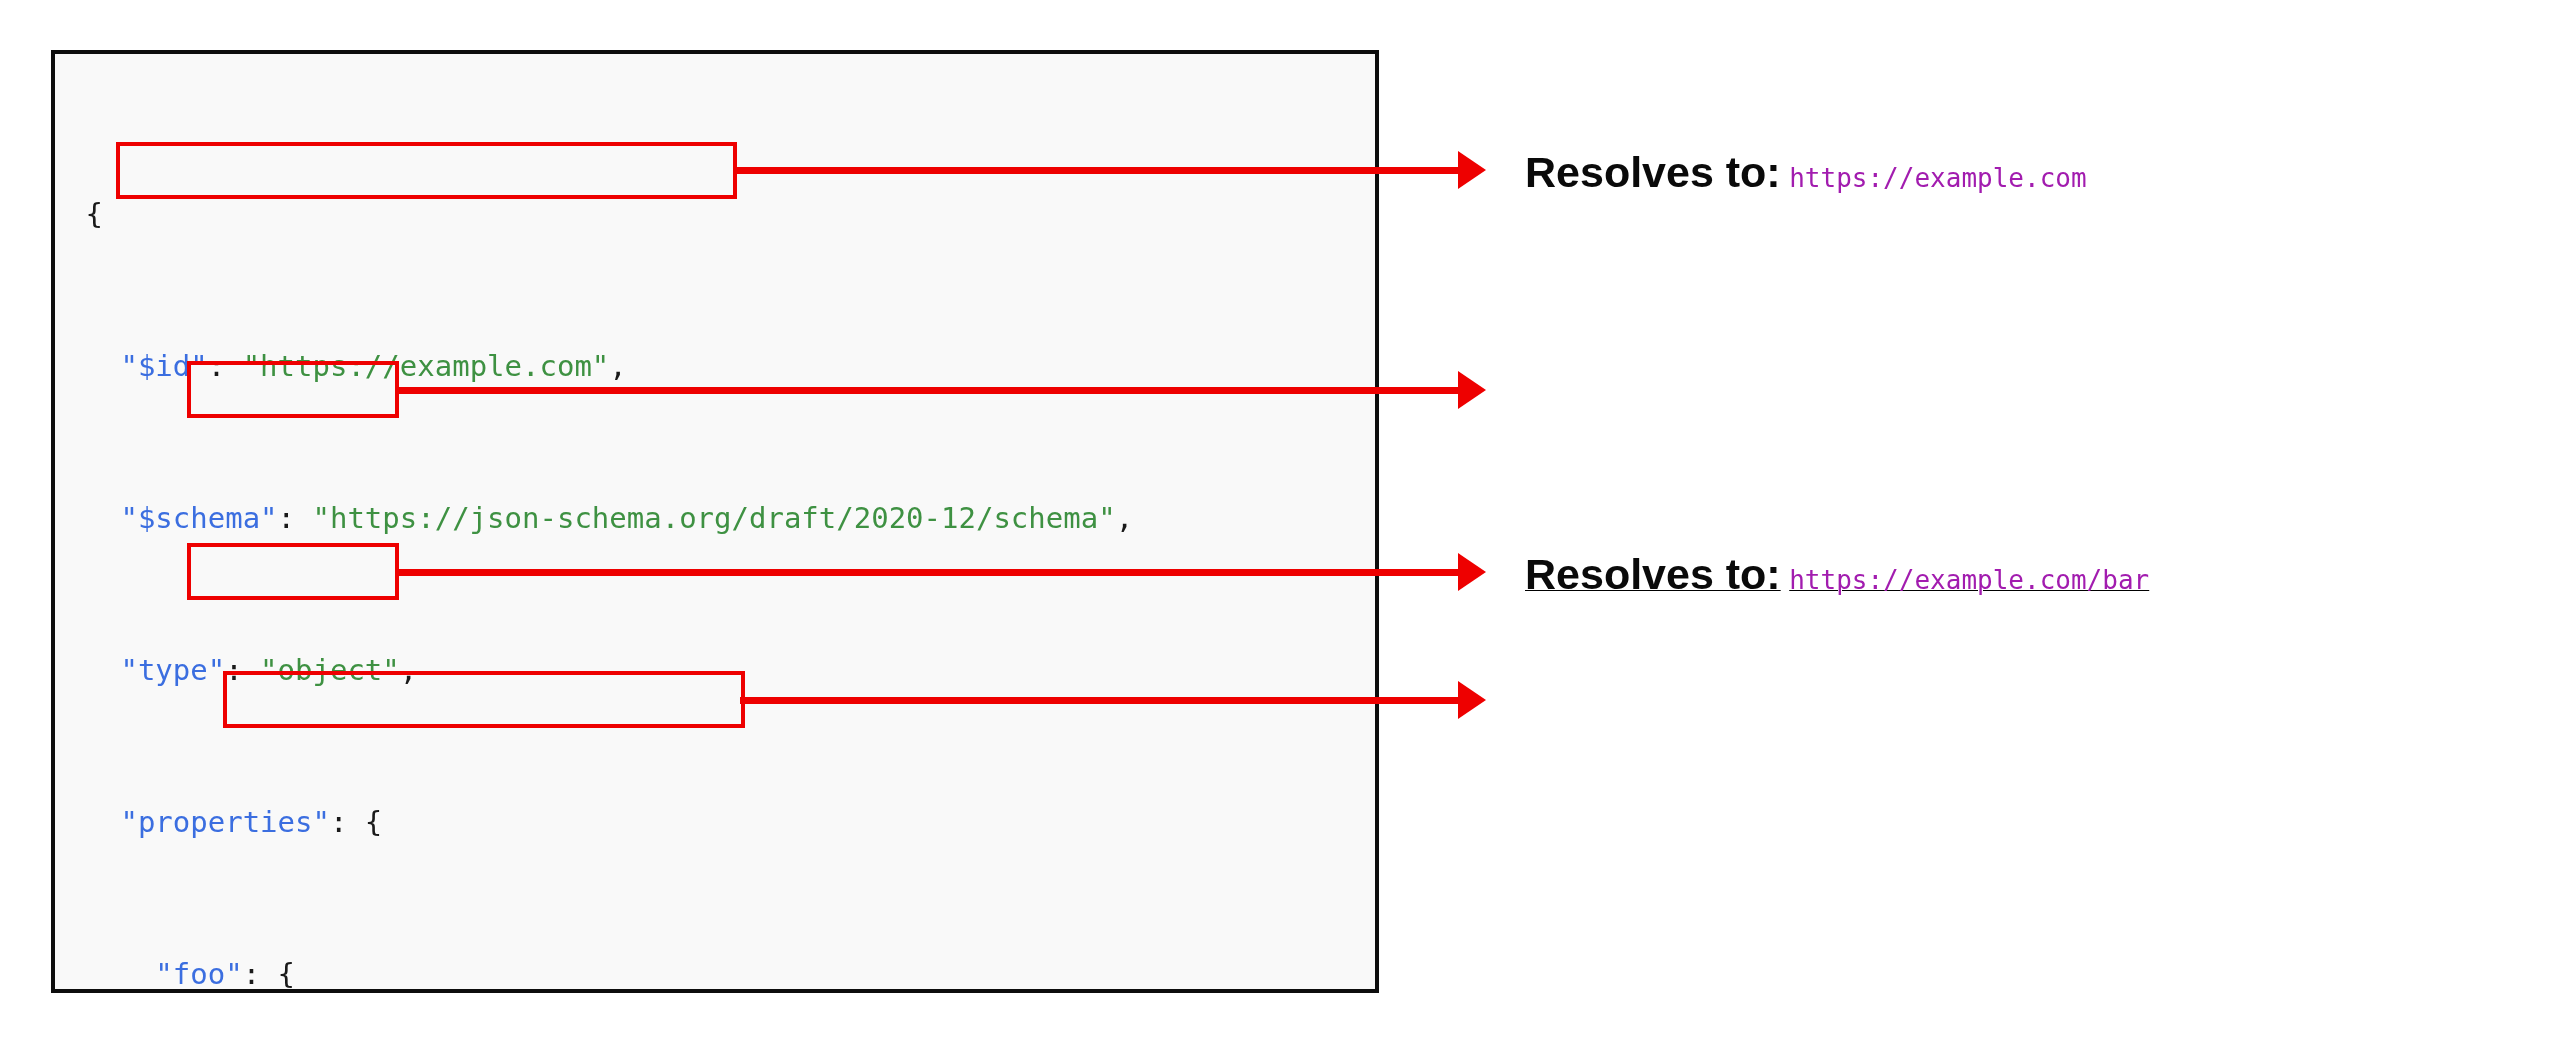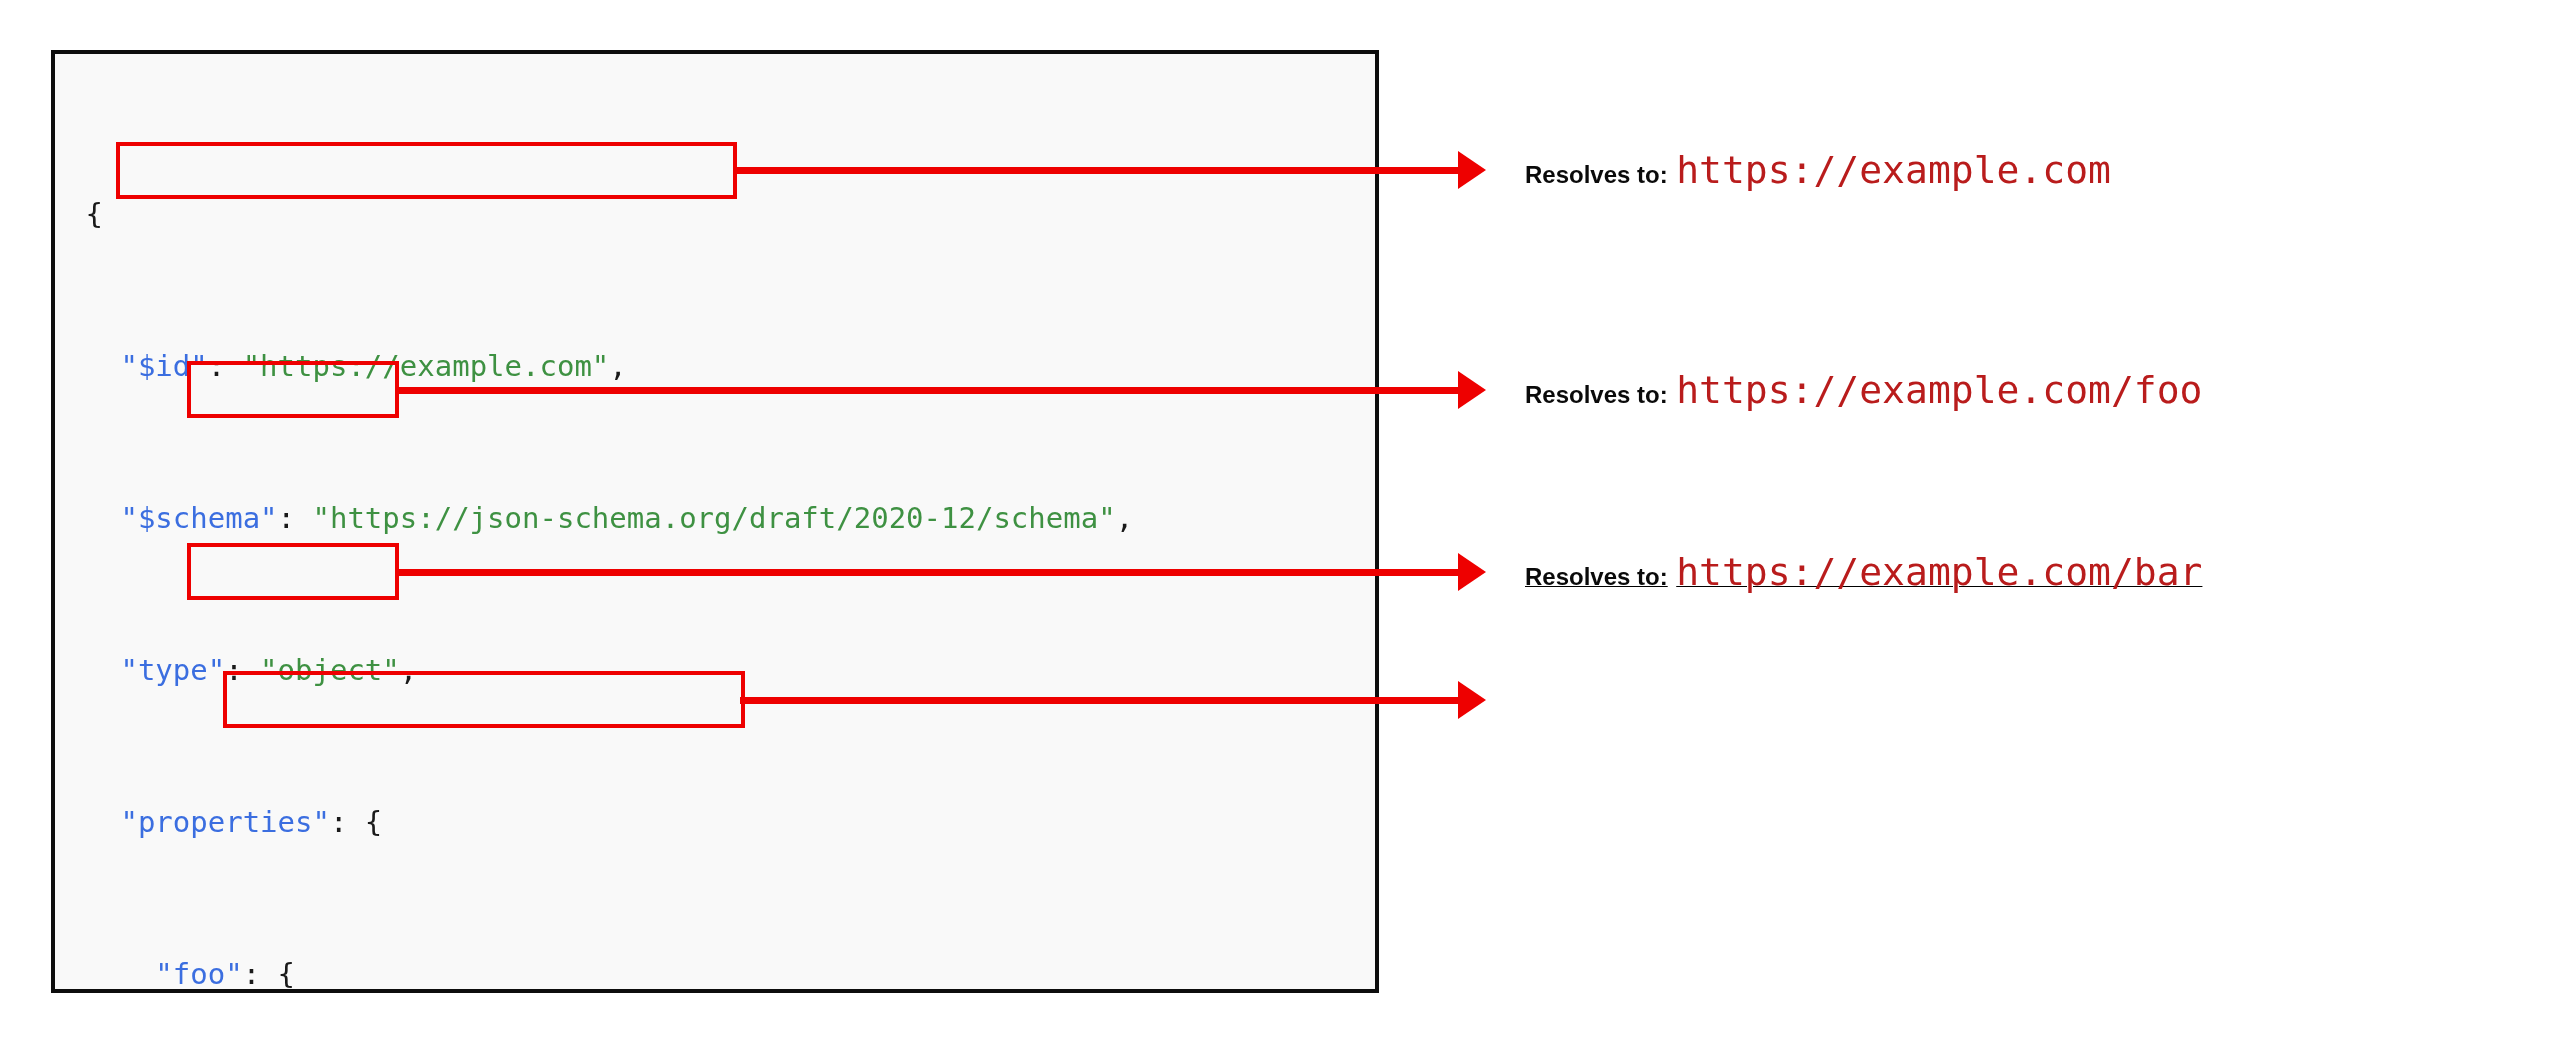--- a/index.html
+++ b/index.html
@@ -62,29 +62,29 @@
 
   
   .note{
     position:absolute;
     white-space:nowrap;
     line-height:1;
   }
   .note .lbl{
     font-family:"Liberation Sans", sans-serif;
     font-weight:bold;
-    font-size:24px;
+    font-size:43px;
     color:#0a0a0a;
     vertical-align:baseline;
   }
   .note .url{
     font-family:"DejaVu Sans Mono","Liberation Mono",monospace;
     font-weight:400;
-    font-size:38px;
-    color:#b91c1c;
+    font-size:26px;
+    color:#a21caf;
     vertical-align:baseline;
     margin-left:8.5px;
   }
 </style>
 </head>
 <body>
 
 <div id="stage">
 
   <div id="code-panel">
@@ -142,23 +142,20 @@
   <div class="arrow-line" style="left:395px;  top:569px;  width:1067px;"></div>
   <div class="arrow-head" style="left:1458px; top:553px;"></div>
 
   <div class="arrow-line" style="left:740px; top:697px; width:722px;"></div>
   <div class="arrow-head" style="left:1458px; top:681px;"></div>
 
   <div class="note" style="left:1525px; top:151px;">
     <span class="lbl">Resolves to:</span><span class="url">https://example.com</span>
   </div>
 
-  <div class="note" style="left:1525px; top:371px;">
-    <span class="lbl">Resolves to:</span><span class="url">https://example.com/foo</span>
-  </div>
 
   <div class="note" style="left:1525px; top:553px;text-decoration:underline;">
     <span class="lbl">Resolves to:</span><span class="url">https://example.com/bar</span>
   </div>
 
 
 </div>
 
 
 </body></html>

